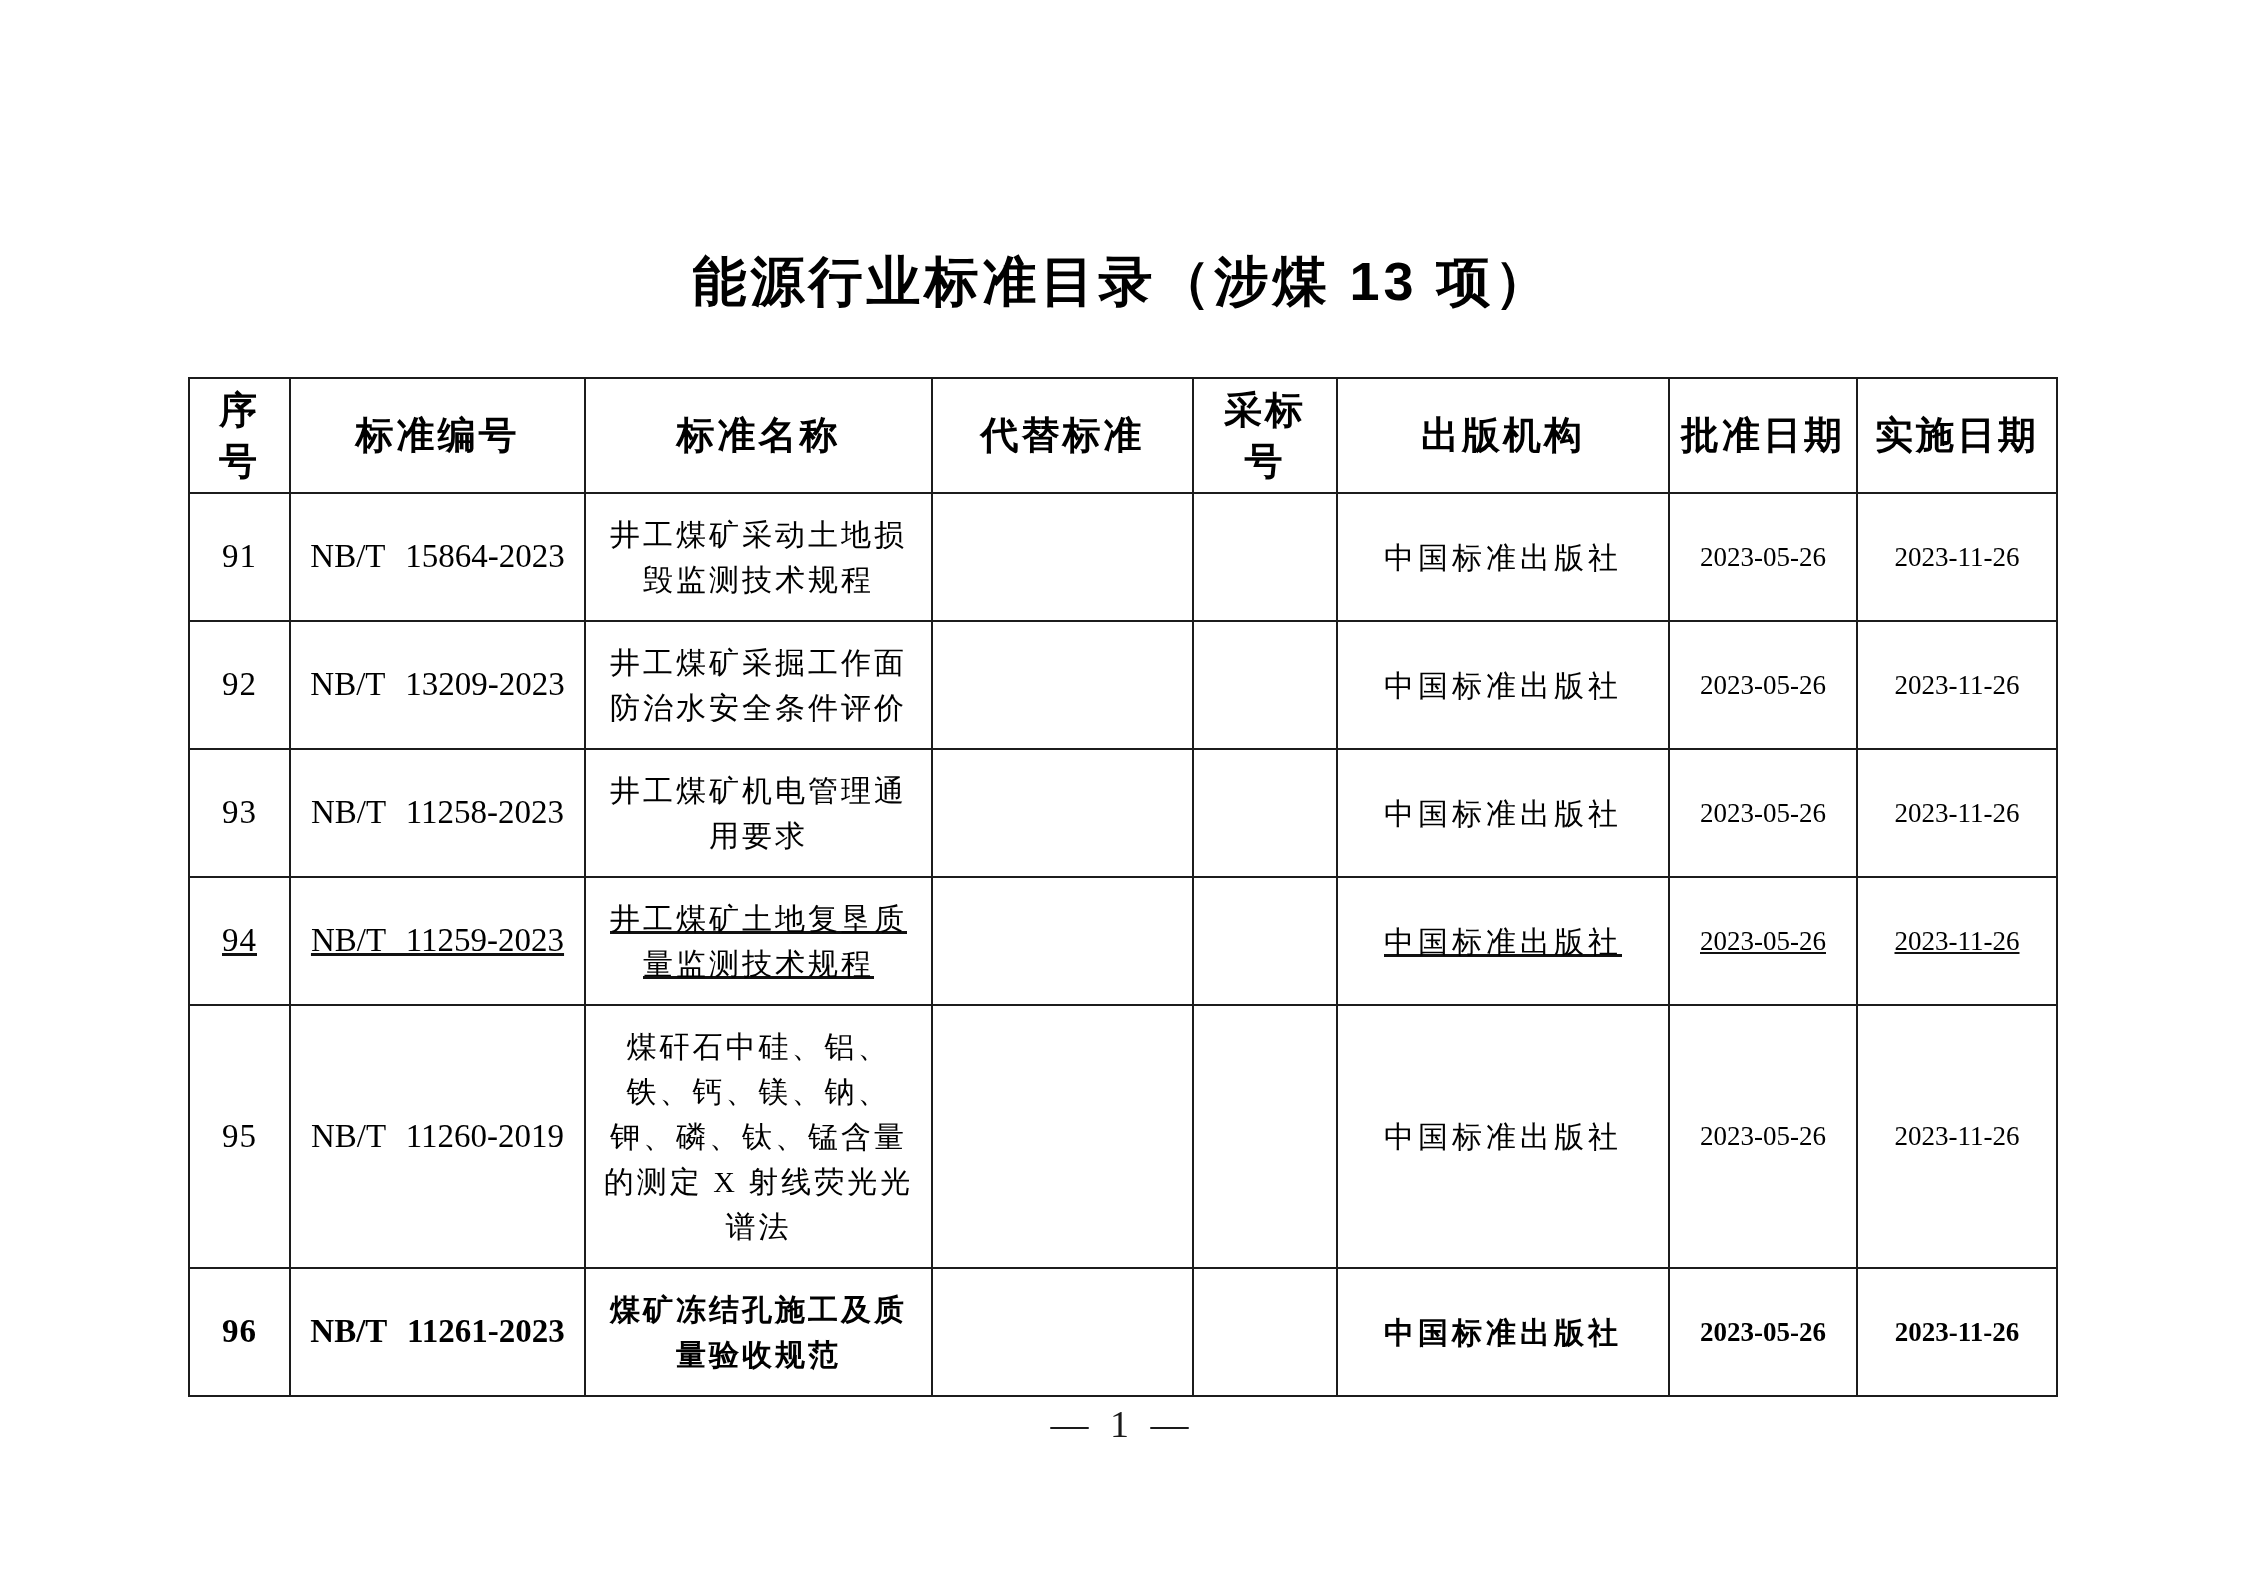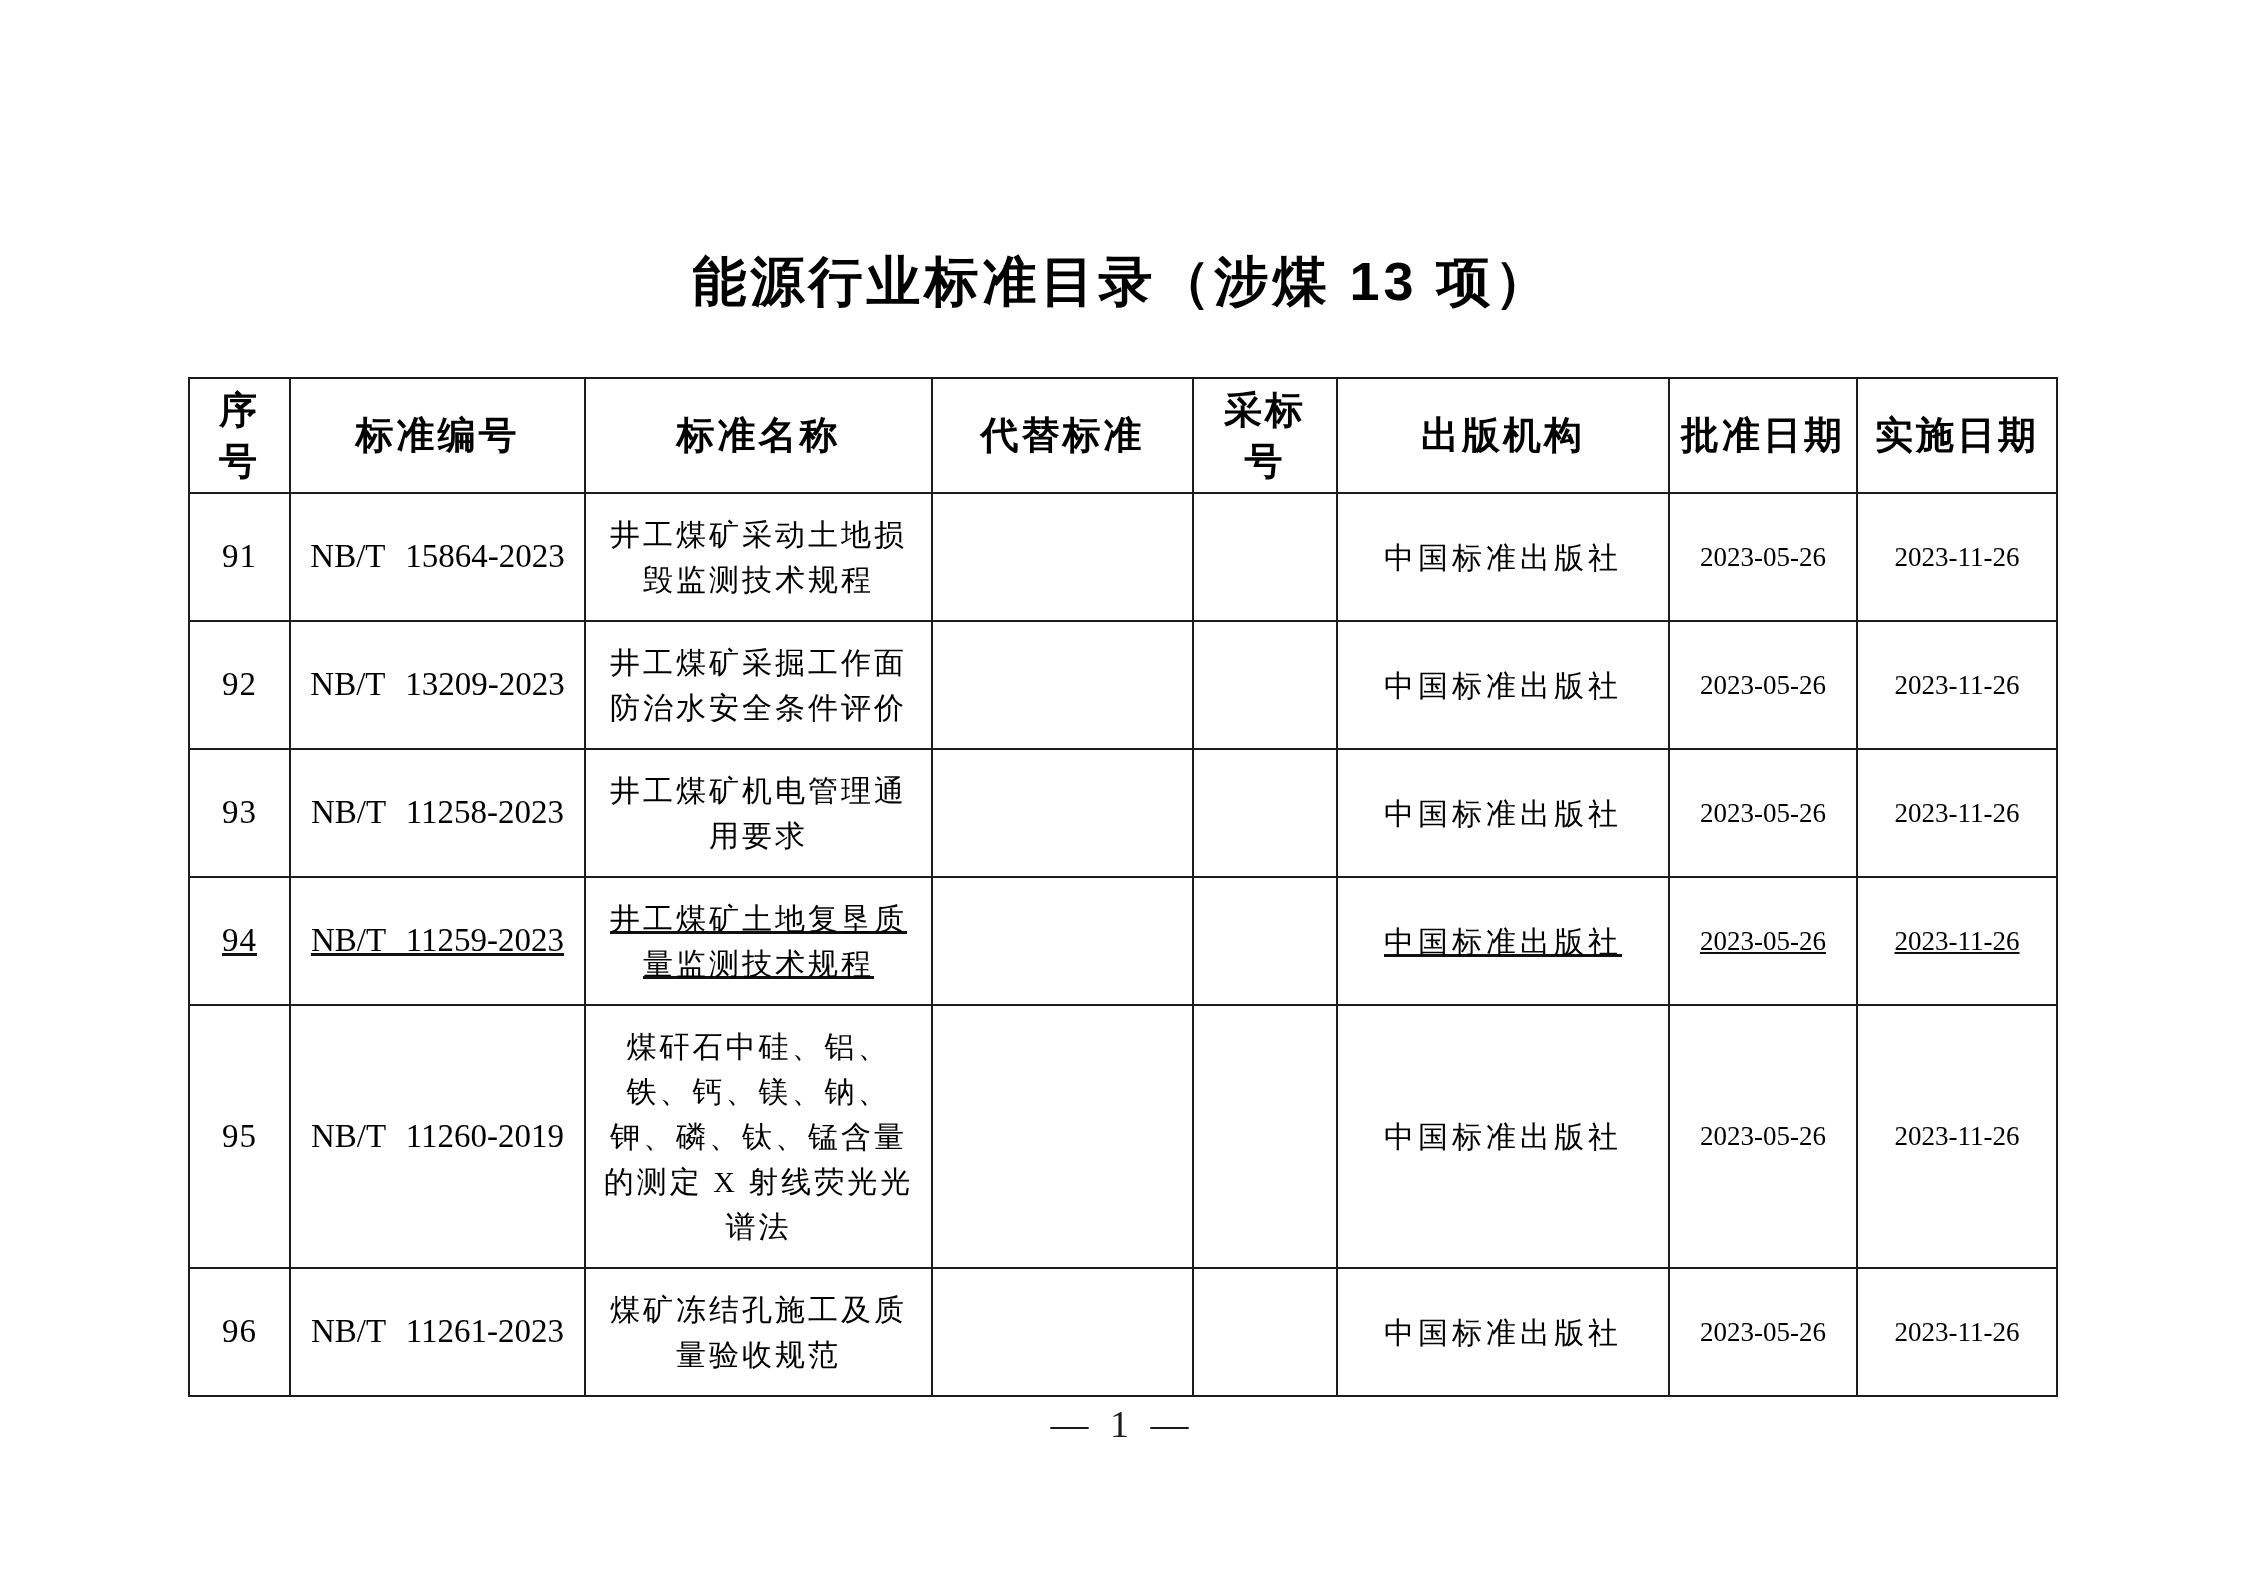--- a/index.html
+++ b/index.html
@@ -61,21 +61,21 @@
   td.c-code  { font-size: 33px; letter-spacing: 0;  word-spacing: 12px; white-space: nowrap; }
   td.c-name  { padding: 18px 12px; }
   td.c-date  { font-size: 27px; letter-spacing: 0; white-space: nowrap; padding: 15px 4px; }
   td.c-pub   { letter-spacing: 4px; white-space: nowrap; }
   tr.h-head { height: 115px; }
   tr.r-0 { height: 120px; }
   tr.r-1 { height: 109px; }
   tr.r-2 { height: 110px; }
   tr.r-3 { height: 100px; text-decoration: underline; }
   tr.r-4 { height: 209px; }
-  tr.r-5 { height: 111px; }
+  tr.r-5 { height: 111px; font-weight: bold; }
   .page-footer {
     position: absolute;
     top: 1402px;
     left: 0;
     width: 100%;
     text-align: center;
     font-size: 38px;
     letter-spacing: 6px;
     color: #1a1a1a;
   }

